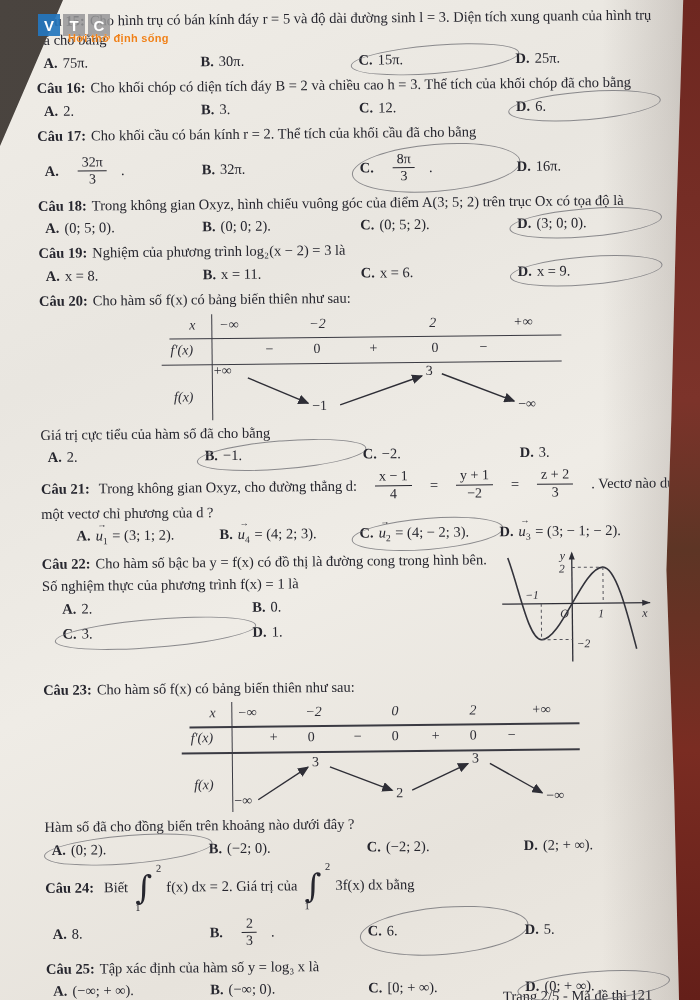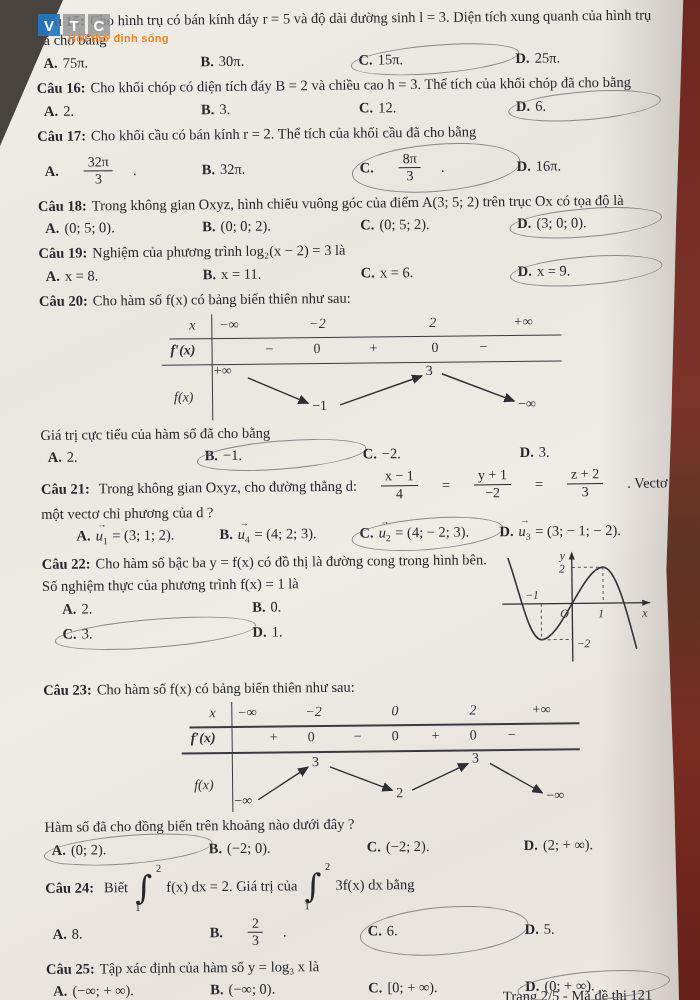--- a/index.html
+++ b/index.html
@@ -25,21 +25,21 @@
   }
   .qtext { margin:0 0 3px; }
   .qlabel { font-weight:bold; margin-right:5px; }
   .q { margin-bottom:6px; }
   .opts { display:grid; grid-template-columns:157px 158px 157px auto; padding-left:7px; margin-bottom:2px; }
   .opt { position:relative; white-space:nowrap; }
   .opt b { margin-right:5px; }
   .circ::before { content:""; position:absolute; left:-8px; top:-5px; right:-4px; bottom:-5px;
     border:1.6px solid rgba(112,112,118,.8); border-radius:50%; transform:rotate(-4deg); pointer-events:none; }
   
-  .fr { display:inline-block; text-align:center; vertical-align:middle; line-height:1.02; margin:0 20px; font-size:14px; }
+  .fr { display:inline-block; text-align:center; vertical-align:middle; line-height:1.02; margin:0 14px; font-size:14px; }
   .fr .nu { display:block; padding:0 4px 1px; border-bottom:1.3px solid #26262e; }
   .fr .de { display:block; padding-top:1px; }
   .optfr { align-items:center; margin:6px 0 4px; }
   .optfr .opt { display:flex; align-items:center; height:38px; }
   
   .intline { display:flex; align-items:center; gap:5px; margin:12px 0 10px; flex-wrap:nowrap; }
   .intg { position:relative; display:inline-block; padding:0 9px 0 2px; }
   .intg .sign { font-size:33px; line-height:1; font-family:"DejaVu Serif",serif; }
   .intg .top { position:absolute; top:-9px; right:0; font-size:10.5px; }
   .intg .bot { position:absolute; bottom:-10px; left:2px; font-size:10.5px; }
@@ -48,21 +48,21 @@
   .vec .arr { position:absolute; top:-9px; left:2px; font-size:9px; font-style:normal; }
   .vec sub { font-size:9.5px; font-style:normal; }
   
   .bbt { position:relative; font-style:italic; font-size:14px; color:#2e2e36; }
   .bbt i { position:absolute; background:#3a3a42; font-style:normal; }
   .bbt .vline { left:50px; top:0; width:1.4px; height:100%; }
   .bbt .hl1 { left:8px; right:0; top:24px; height:1.3px; }
   .bbt .hl2 { left:0; right:0; top:50px; height:1.3px; }
   .bbt .bl { position:absolute; }
   .bbt .xl { left:28px; top:2px; }
-  .bbt .fpl { left:9px; top:27px;font-weight:bold; }
+  .bbt .fpl { left:9px; top:27px; }
   .bbt .fl { left:12px; top:74px; }
   .bbt .hv { position:absolute; top:2px; }
   .bbt .sv { position:absolute; top:27px; font-style:normal; }
   .fcurve { position:absolute; left:50px; top:52px; right:0; bottom:0; font-style:normal; }
   .fcurve span { position:absolute; }
   .graph text { font-family:"Liberation Serif","DejaVu Serif",serif; font-style:italic; fill:#2e2e36; }
   
   .watermark { position:absolute; left:38px; top:14px; font-family:"Liberation Sans","DejaVu Sans",sans-serif; }
   .wm-row { display:flex; align-items:center; }
   .wm-box { width:22px; height:22px; margin-right:3px; display:flex; align-items:center; justify-content:center;

